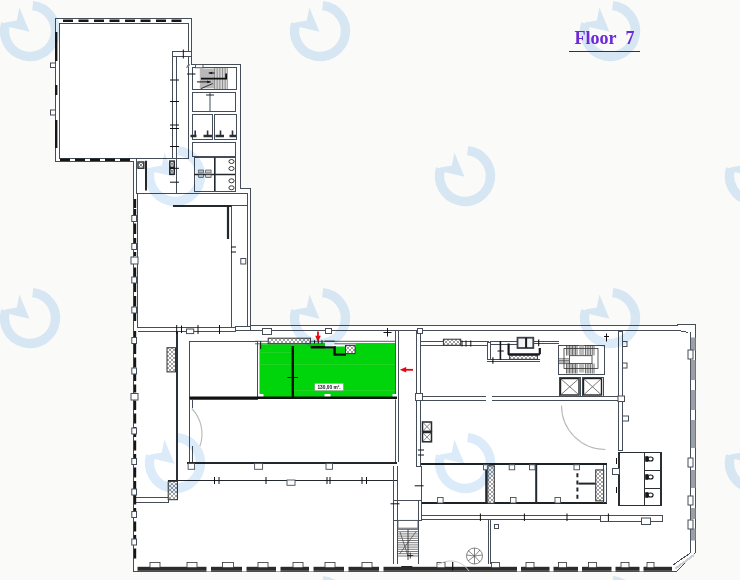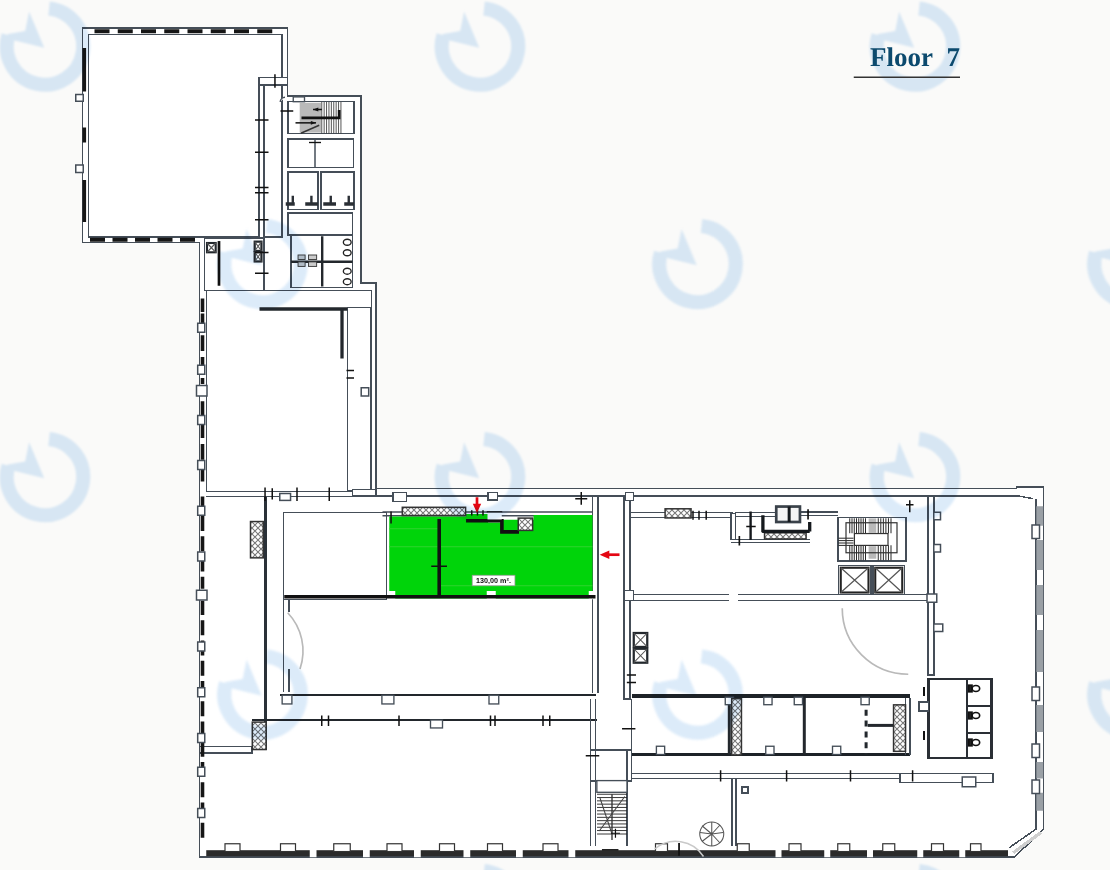--- a/index.html
+++ b/index.html
@@ -1,19 +1,19 @@
 <!DOCTYPE html>
 <html><head>
 <meta charset="utf-8">
 <style>
 html,body{margin:0;padding:0;}
 body{width:740px;height:580px;background:#fafaf9;font-family:"Liberation Sans",sans-serif;}
 #wrap{position:relative;width:740px;height:580px;overflow:hidden;}
-.title{position:absolute;left:569px;top:28px;width:71px;text-align:right;
- font-family:"Liberation Serif",serif;font-weight:bold;font-size:18px;color:#0c4a6e;
+.title{position:absolute;left:569px;top:28px;width:71px;text-align:center;
+ font-family:"Liberation Serif",serif;font-weight:bold;font-size:18px;color:#6d28d9;
  border-bottom:1.5px solid #333;padding-bottom:2px;}
 </style>
 </head>
 <body>
 <div id="wrap">
 <svg width="740" height="580" viewBox="0 0 740 580">
 <defs>
  <filter id="soft" x="-20%" y="-20%" width="140%" height="140%">
   <feGaussianBlur stdDeviation="0.55"></feGaussianBlur>
  </filter>

